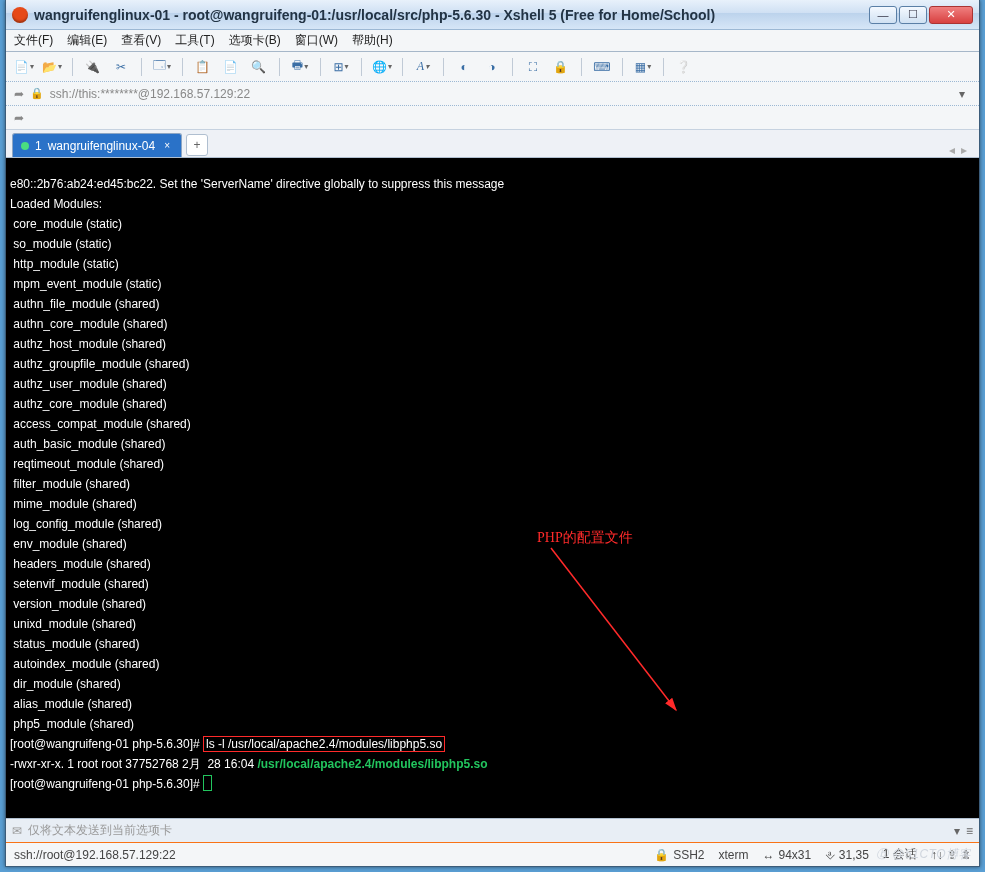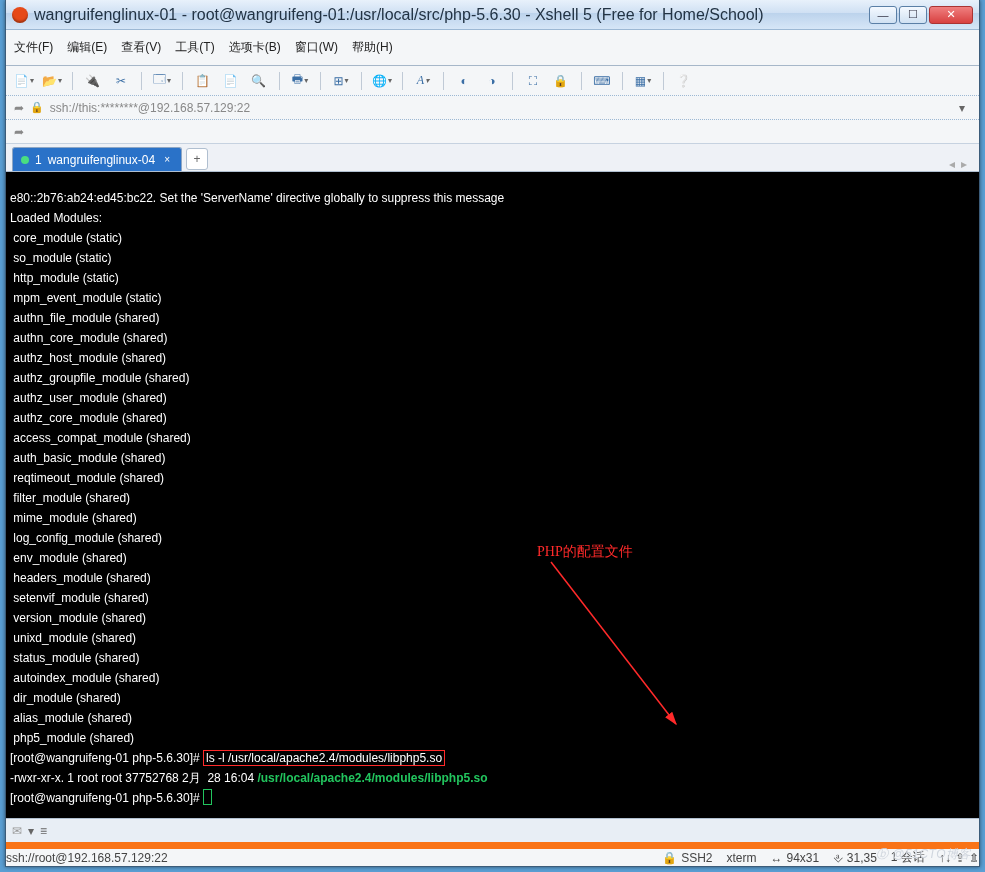--- a/index.html
+++ b/index.html
@@ -1,24 +1,24 @@
 <!DOCTYPE html>
 <html><head>
 <meta charset="utf-8">
 <style>
 * { margin: 0; padding: 0; box-sizing: border-box; font-family: "Microsoft YaHei", Tahoma, Arial, sans-serif; font-size: 12px; }
 body { background: #5a9fd4; width: 985px; height: 872px; overflow: hidden; position: relative; }
 .window { position: absolute; left: 5px; top: 0; right: 5px; bottom: 5px; background: #dce6f2; border: 1px solid #3b5c7a; border-top: none; display: flex; flex-direction: column; box-shadow: 0 0 4px rgba(0,0,0,0.5); }
 .titlebar { height: 30px; background: linear-gradient(#e8f1fb, #cfe0f3 45%, #bcd3ec 46%, #d6e6f7); display: flex; align-items: center; padding: 0 6px; border-bottom: 1px solid #9cb8d4; }
 .titlebar .app-icon { width: 16px; height: 16px; background: #e64a19; border-radius: 50%; margin-right: 6px; box-shadow: inset 0 -2px 2px rgba(0,0,0,0.3); }
-.titlebar .title { flex: 1; color: #234; font-size: 16px; }
+.titlebar .title { flex: 1; color: #234; font-size: 14px; font-weight: bold; }
 .win-btns { display: flex; gap: 2px; }
 .win-btn { width: 28px; height: 18px; border: 1px solid #5a7fa6; border-radius: 3px; display: flex; align-items: center; justify-content: center; font-family: Arial; font-size: 11px; color: #334; cursor: pointer; background: linear-gradient(#f4f9ff,#d0e1f2); }
 .win-btn.close { background: linear-gradient(#f08080,#d84040); color: #fff; border-color: #a33; width: 44px; }
-.menubar { height: 36px; background: #f4f6f8; border-bottom: 1px solid #a6b7c9; display: flex; align-items: center; padding: 0 8px; gap: 14px; color: #222; }
+.menubar { height: 22px; background: #f4f6f8; border-bottom: 1px solid #a6b7c9; display: flex; align-items: center; padding: 0 8px; gap: 14px; color: #222; }
 .menubar span { cursor: pointer; }
 .toolbar { height: 30px; background: #f4f6f8; border-bottom: 1px dotted #9cb8d4; display: flex; align-items: center; padding: 0 8px; gap: 8px; }
 .tbtn { width: 20px; height: 20px; display: inline-flex; align-items: center; justify-content: center; color: #3a6ea5; cursor: pointer; border-radius: 2px; }
 .tbtn.drop::after { content: "▾"; font-size: 8px; color: #666; margin-left: 1px; }
 .tsep { width: 1px; height: 18px; background: #c0cad6; margin: 0 2px; }
 .addressbar { height: 24px; background: #f4f6f8; border-bottom: 1px dotted #9cb8d4; display: flex; align-items: center; padding: 0 8px; gap: 6px; color: #888; }
 .addressbar .lock { font-size: 11px; }
 .addressbar .arrow { margin-left: auto; color: #666; cursor: pointer; padding: 0 6px; }
 .infobar { height: 24px; background: #f4f6f8; border-bottom: 1px solid #c6d2e0; display: flex; align-items: center; padding: 0 8px; gap: 6px; color: #888; }
 .tabstrip { height: 28px; background: #eef1f6; border-bottom: 1px solid #b0bfd0; display: flex; align-items: flex-end; padding: 0 6px; position: relative; }
@@ -29,21 +29,21 @@
 .tabstrip .nav { margin-left: auto; color: #aaa; display: flex; gap: 6px; padding-right: 6px; }
 .terminal { flex: 1; background: #000; color: #fff; font-family: "Consolas", "Courier New", monospace; font-size: 15px; line-height: 20px; padding: 16px 4px 4px 4px; overflow: hidden; position: relative; white-space: pre; }
 .terminal .green { color: #22c55e; font-weight: bold; }
 .terminal .cursor { display: inline-block; width: 9px; height: 16px; border: 1px solid #22c55e; vertical-align: text-bottom; }
 .boxed { border: 1px solid #ff2a2a; padding: 0 2px; text-align: right; }
 .annotation-label { position: absolute; color: #ff2a2a; font-family: "Microsoft YaHei"; font-size: 14px; margin-left: 41px; }
 .annotation-svg { position: absolute; pointer-events: none; }
 .sendbar { height: 24px; background: #e8eef5; border-top: 1px solid #b0bfd0; display: flex; align-items: center; padding: 0 6px; gap: 6px; color: #999; }
 .sendbar .input { flex: 1; }
 .sendbar .rightbtns { display: flex; gap: 6px; color: #666; }
-.statusbar { height: 24px; background: #f4f6f8; border-top: 7px solid #f97316; display: flex; align-items: center; padding: 0 0; color: #444; font-size: 11px; }
+.statusbar { height: 24px; background: #f4f6f8; border-top: 1px solid #f97316; display: flex; align-items: center; padding: 0 8px; color: #444; font-size: 11px; }
 .statusbar .left { flex: 1; }
 .statusbar .seg { margin-left: 14px; display: inline-flex; align-items: center; gap: 4px; }
 .watermark { position: absolute; right: 8px; bottom: 3px; color: #d0d6de; font-size: 12px; font-style: italic; letter-spacing: 0.5px; }
 </style>
 </head>
 <body>
 
 <div class="window">
 
   <div class="titlebar">
@@ -132,20 +132,21 @@
           <marker id="ah" markerWidth="10" markerHeight="10" refX="8" refY="3" orient="auto">
             <path d="M0,0 L9,3 L0,6 Z" fill="#ff2a2a"></path>
           </marker>
         </defs>
       <line x1="545" y1="390" x2="670" y2="552" stroke="#ff2a2a" stroke-width="1.5" marker-end="url(#ah)"></line>
     </svg>
   </div>
 
   <div class="sendbar">
     <span>✉</span>
+    <span class="input">仅将文本发送到当前选项卡</span>
     <div class="rightbtns">
       <span>▾</span>
       <span>≡</span>
     </div>
   </div>
 
   <div class="statusbar">
     <span class="left">ssh://root@192.168.57.129:22</span>
     <span class="seg">
         <span>🔒</span>

